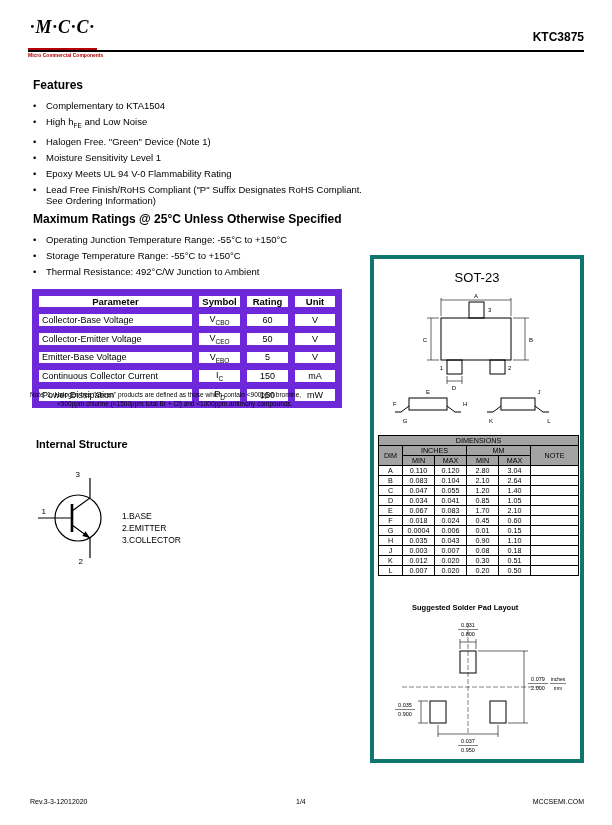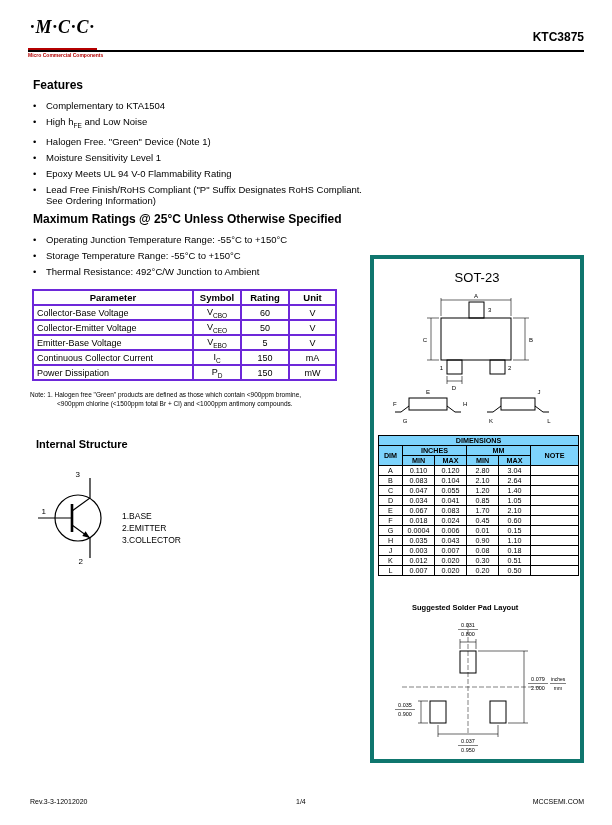--- a/index.html
+++ b/index.html
@@ -19,39 +19,39 @@
   .sec-title{font-size:12px;font-weight:bold;}
   .features{left:33px;top:78px;width:334px;}
   .maxratings{left:33px;top:212px;width:334px;}
   .blist{margin-top:8px;}
   .bitem{display:flex;font-size:9.5px;line-height:11px;margin-bottom:5px;}
   .bullet{width:13px;flex:none;}
   .ftext{flex:1;}
   sub{font-size:6.5px;}
   table{border-collapse:collapse;}
   .rt{left:32px;top:289px;font-size:9px;}
-  .rt td{border:2px solid #6d28d9;height:15px;padding:0 3px;text-align:center;}
+  .rt td{border:7px solid #6d28d9;height:15px;padding:0 3px;text-align:center;}
   .rt tr.hd td{font-weight:bold;font-size:9.5px;}
   .rt td.pl{text-align:left;width:160px;}
   .rt td.c1{width:48px;}.rt td.c2{width:48px;}.rt td.c3{width:47px;}
   .note{left:30px;top:391px;font-size:6.5px;line-height:8.5px;}
   .note .l2{margin-left:27px;}
   .istitle{left:36px;top:438px;font-size:11px;font-weight:bold;}
   .tsvg{left:20px;top:456px;}
   .pinlabels{left:122px;top:510px;font-size:8.5px;line-height:12px;}
   
   .prodbox{left:370px;top:115px;width:214px;height:92px;border:2px solid #000;
            display:flex;flex-direction:column;align-items:center;justify-content:center;
            font-size:17px;font-weight:bold;line-height:25px;text-align:center;}
   .pkgbox{left:370px;top:255px;width:214px;height:508px;border:4px solid #0f766e;}
   .pkgname{position:absolute;left:0;top:11px;width:100%;text-align:center;font-size:13px;}
   .pkgsvg{position:absolute;left:15px;top:31px;}
   .dims{position:absolute;left:4px;top:176px;font-size:7.2px;text-align:center;}
   .dims td{border:1px solid #000;height:10px;padding:0 1px;}
-  .dims tr.hdr td{background:#7dd3fc;font-weight:bold;}
+  .dims tr.hdr td{background:#a3a3a3;font-weight:normal;}
   .dims td.w-d{width:24px;}.dims td.w-v{width:32px;}.dims td.w-n{width:48px;}
   .spl-title{position:absolute;left:38px;top:344px;font-size:7.5px;font-weight:bold;}
   .splsvg{position:absolute;left:16px;top:356px;}
   
   .f{font-size:7px;}
   .frev{left:30px;top:798px;}
   .fpage{left:296px;top:798px;}
   .fsite{right:28px;top:798px;}
   svg text{font-family:"Liberation Sans",sans-serif;fill:#000;}
   svg line,svg rect,svg circle,svg path,svg polyline{stroke:#000;fill:none;}

